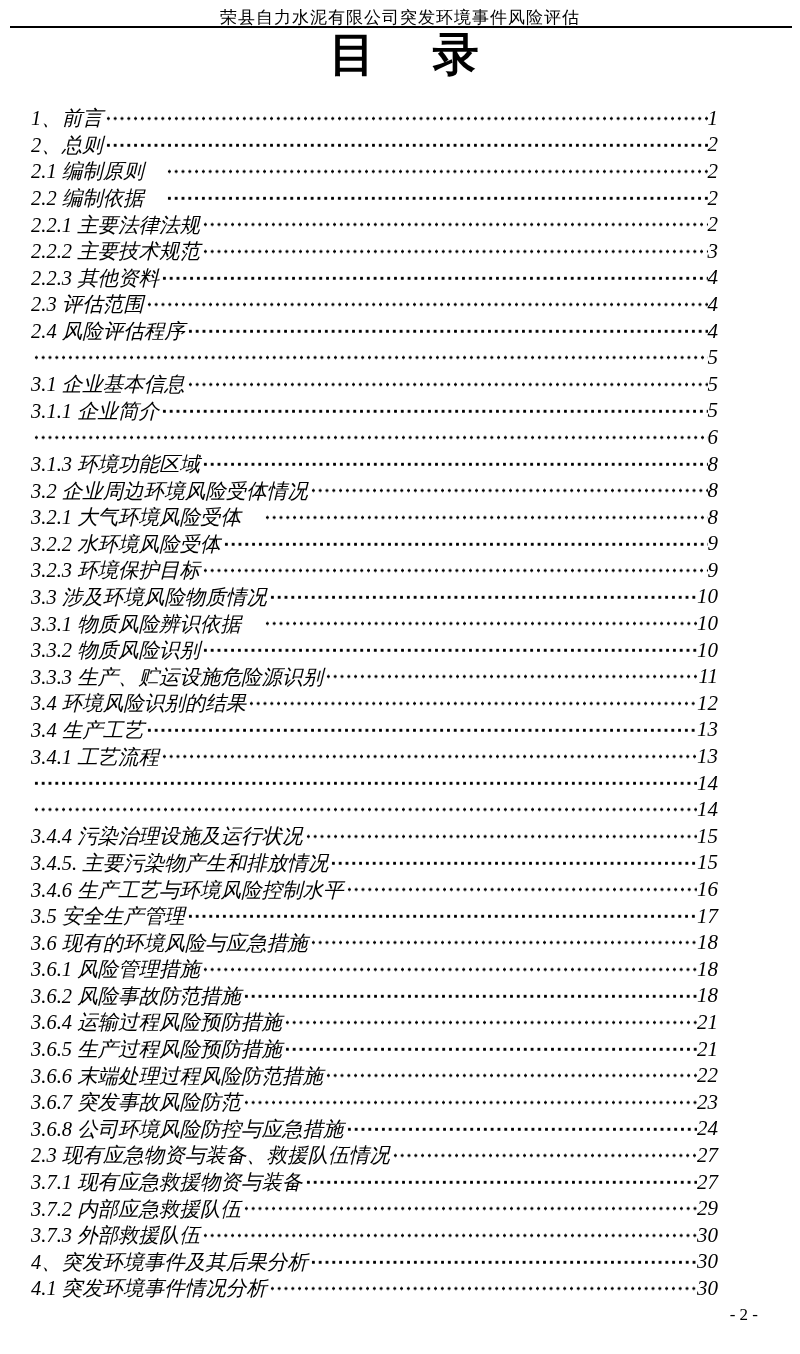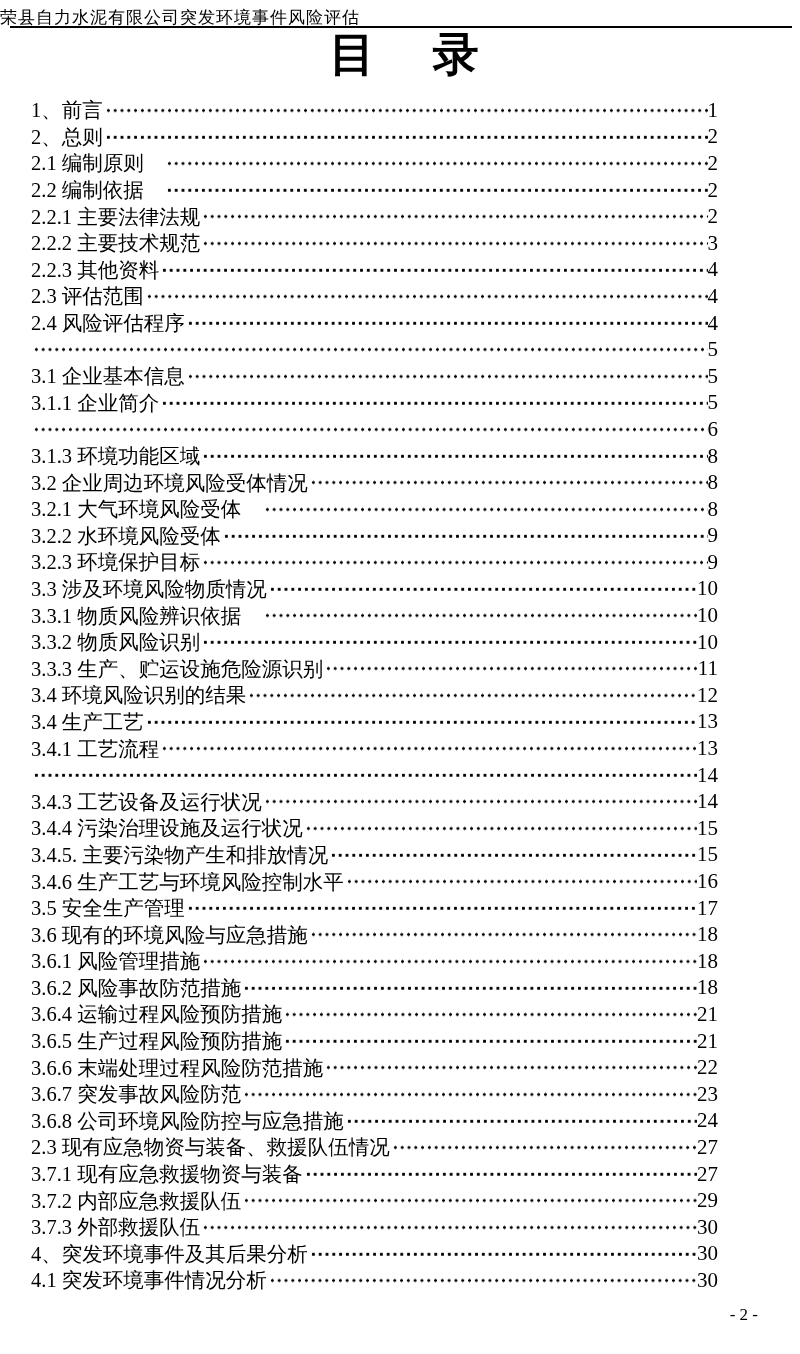--- a/index.html
+++ b/index.html
@@ -13,21 +13,21 @@
     position: relative;
     font-family: "Liberation Serif", "DejaVu Serif", serif;
     color: #000000;
     overflow: hidden;
   }
   .doc-header {
     position: absolute;
     top: 6px;
     left: 0;
     right: 0;
-    text-align: left;
+    text-align: center;
     font-size: 17px;
     letter-spacing: 1px;
     white-space: pre;
   }
   .header-rule {
     position: absolute;
     top: 26px;
     left: 10px;
     right: 8px;
     height: 2px;
@@ -40,23 +40,24 @@
     right: 0;
     text-align: center;
     font-size: 46px;
     font-weight: bold;
     white-space: pre;
     line-height: 50px;
     margin-left: 8px;
   }
   .toc {
     position: absolute;
-    top: 97px;
+    top: 105px;
     left: 31px;
     width: 687px;
+    font-style: italic;
   }
   .toc-row {
     height: 26.6px;
     display: flex;
     align-items: center;
     font-size: 20.5px;
   }
   .toc-label {
     white-space: pre;
     flex: 0 0 auto;
@@ -240,21 +241,20 @@
     <span class="toc-dots"></span>
     <span class="toc-page">13</span>
   </div>
 
   <div class="toc-row">
     <span class="toc-dots"></span>
     <span class="toc-page">14</span>
   </div>
 
   <div class="toc-row">
-    <span class="toc-label">3.4.3 工艺设备及运行状况</span>
     <span class="toc-dots"></span>
     <span class="toc-page">14</span>
   </div>
 
   <div class="toc-row">
     <span class="toc-label">3.4.4 污染治理设施及运行状况</span>
     <span class="toc-dots"></span>
     <span class="toc-page">15</span>
   </div>
 

